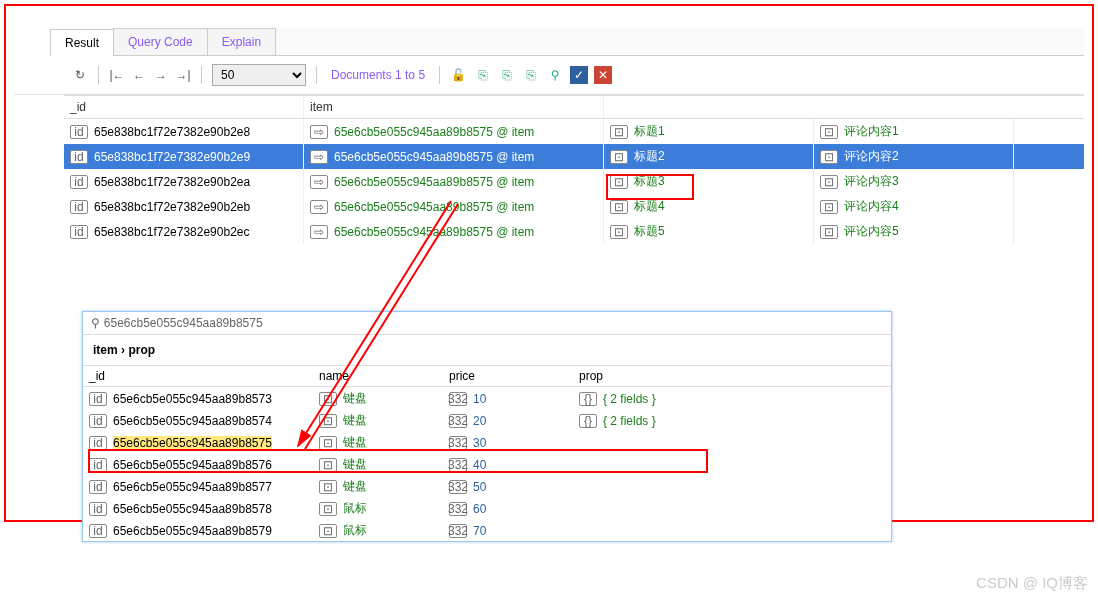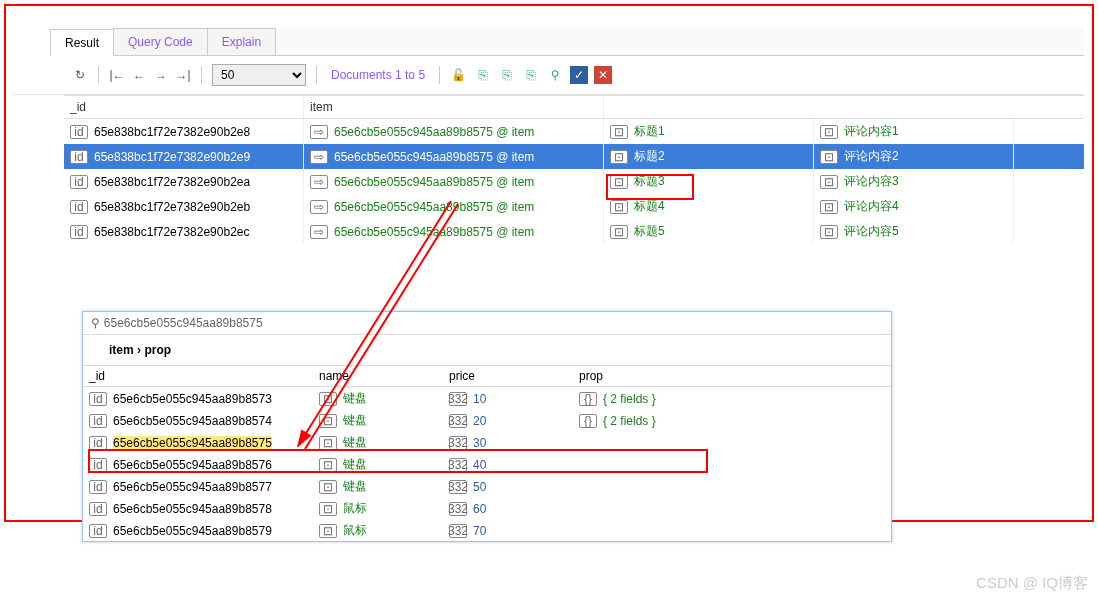--- a/index.html
+++ b/index.html
@@ -23,21 +23,21 @@
 .ghead,.grow{display:grid;grid-template-columns:240px 300px 210px 200px}
 .ghead{border-top:1px solid #ddd;border-bottom:1px solid #ddd;font-weight:normal;color:#333}
 .ghead>div,.grow>div{padding:4px 6px;border-right:1px solid #eee;display:flex;align-items:center;gap:6px;white-space:nowrap;overflow:hidden}
 .grow.sel-row{background:#3b7dd8;color:#fff}
 .grow.sel-row .lnk{color:#fff}
 .typ{display:inline-flex;width:18px;height:14px;border:1px solid #888;border-radius:2px;font-size:12px;align-items:center;justify-content:center;color:#666;background:#fff;flex-shrink:0}
 .lnk{color:#1a7f1a}
 .bluelnk{color:#2e5f9e}
 .panel2{position:absolute;left:76px;top:305px;width:810px;border:1px solid #9ac6f0;background:#fff;box-shadow:0 0 3px rgba(100,160,220,0.5)}
 .search{padding:4px 8px;border-bottom:1px solid #ddd;display:flex;align-items:center;gap:4px;color:#666}
-.crumb2{padding:8px 26px;font-weight:bold}
+.crumb2{padding:8px 10px;font-weight:bold}
 .g2head,.g2row{display:grid;grid-template-columns:230px 130px 130px 130px}
 .g2head{border-top:1px solid #ddd;border-bottom:1px solid #ddd}
 .g2head>div,.g2row>div{padding:3px 6px;display:flex;align-items:center;gap:6px;white-space:nowrap}
 .g2row{height:22px}
 .hl{background:#ffe97f}
 .red-box1{position:absolute;border:2px solid #f00;pointer-events:none}
 svg.arrow{position:absolute;pointer-events:none}
 .watermark{position:absolute;right:10px;bottom:6px;color:#ccc;font-size:15px}
 </style>
 </head>

